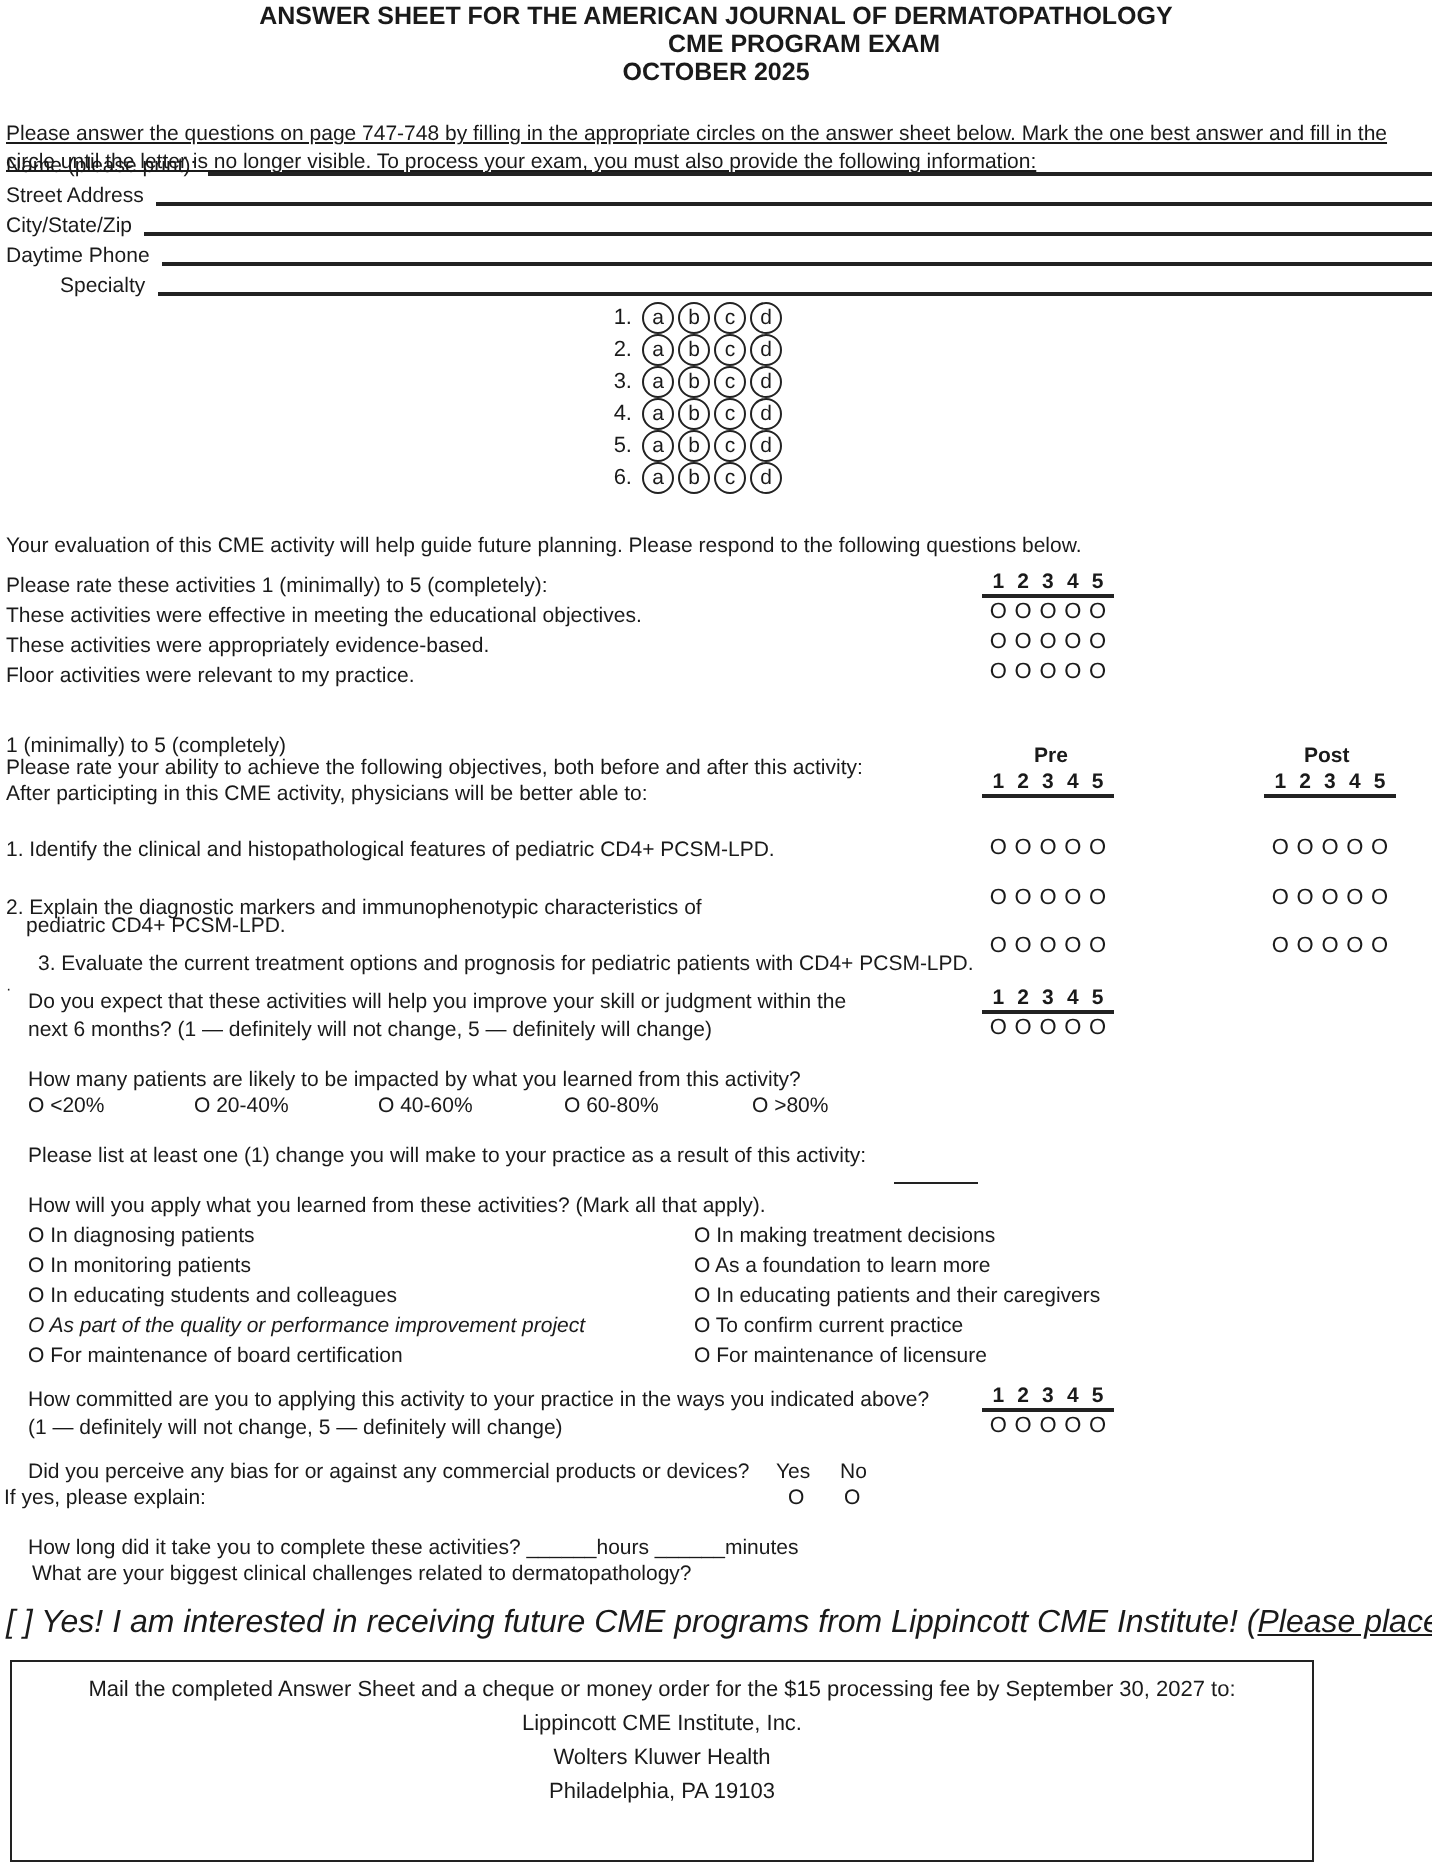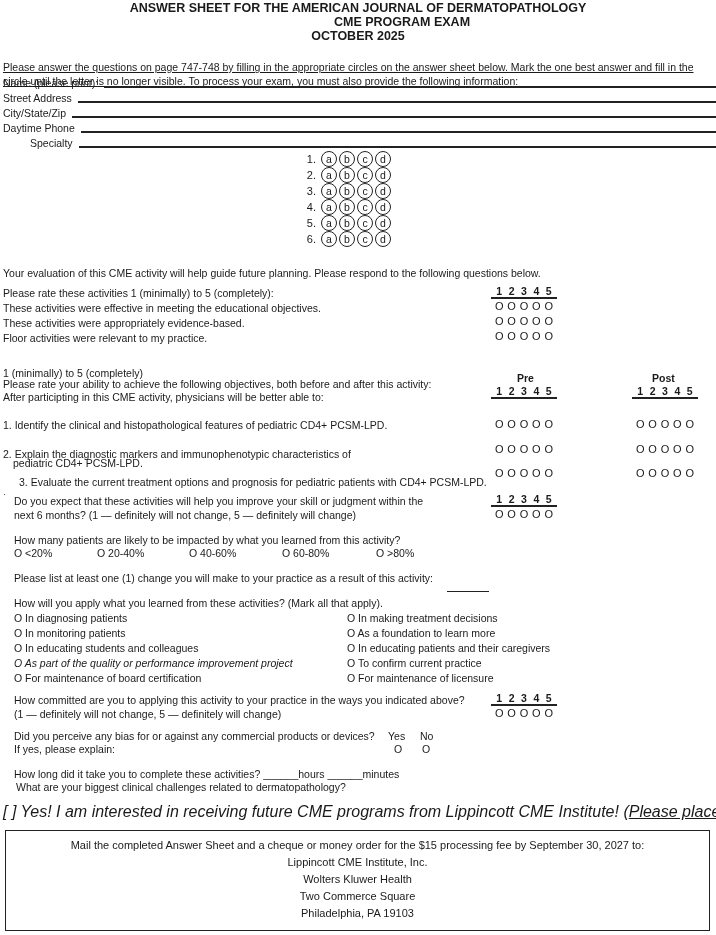--- a/index.html
+++ b/index.html
@@ -14,21 +14,21 @@
   .ans-row { left:302px; height:16px; display:flex; align-items:center; gap:2px; }
   .ans-num { width:14px; text-align:right; padding-right:3px; font-size:11px; }
   .bubble { width:14px; height:14px; border:1.6px solid #222; border-radius:50%;
             display:flex; align-items:center; justify-content:center; font-size:10.5px; line-height:1; box-sizing:content-box; }
   .scale-hdr { font-weight:bold; font-size:10.5px; border-bottom:2px solid #222; display:flex; gap:0; padding:0 2px 0 2px; }
   .scale-hdr span { width:12.4px; text-align:center; }
   .circles { display:flex; }
   .circles span { width:12.4px; text-align:center; font-size:11px; }
   .q { line-height:14px; }
   .bold { font-weight:bold; }
-  .mailbox { left:5px; top:830px; width:705px; height:101px; border:1.5px solid #222; box-sizing:border-box; }
+  .mailbox { left:5px; top:830px; width:652px; height:101px; border:1.5px solid #222; box-sizing:border-box; }
   .mailbox div { text-align:center; line-height:17px; font-size:11px; }
   .italic { font-style:italic; }
   .u { text-decoration:underline; }
 </style>
 </head>
 <body>
 
 <div class="abs title" style="top:1px;">ANSWER SHEET FOR THE AMERICAN JOURNAL OF DERMATOPATHOLOGY</div>
 <div class="abs title" style="top:15px;margin-left:44px;">CME PROGRAM EXAM</div>
 <div class="abs title" style="top:29px;">OCTOBER 2025</div>
@@ -256,30 +256,29 @@
   <span>O</span>
     <span>O</span>
     <span>O</span>
     <span>O</span>
     <span>O</span>
 </div>
 
 <div class="abs q" style="left:14px; top:729px;">Did you perceive any bias for or against any commercial products or devices?</div>
 <div class="abs q" style="left:388px; top:729px;">Yes</div>
 <div class="abs q" style="left:420px; top:729px;">No</div>
-<div class="abs q" style="left:14px; top:742px;">If yes, please explain:</div>
+<div class="abs q" style="left:2px; top:742px;">If yes, please explain:</div>
 <div class="abs q" style="left:394px; top:742px;">O</div>
 <div class="abs q" style="left:422px; top:742px;">O</div>
 
 <div class="abs q" style="left:14px; top:767px;">How long did it take you to complete these activities? ______hours ______minutes</div>
 <div class="abs q" style="left:16px; top:780px;">What are your biggest clinical challenges related to dermatopathology?</div>
 
 <div class="abs q italic" style="left:3px; top:805px; font-size:16px;">
   <span>[ ] Yes! I am interested in receiving future CME programs from Lippincott CME Institute! (</span><span class="u">Please place a check mark in the box.</span><span>)</span>
 </div>
 
 <div class="abs mailbox">
   <div style="margin-top:6px;">Mail the completed Answer Sheet and a cheque or money order for the $15 processing fee by September 30, 2027 to:</div>
   <div>Lippincott CME Institute, Inc.</div>
   <div>Wolters Kluwer Health</div>
-  <div>Two Commerce Square</div>
   <div>Philadelphia, PA 19103</div>
 </div>
 
 </body></html>

